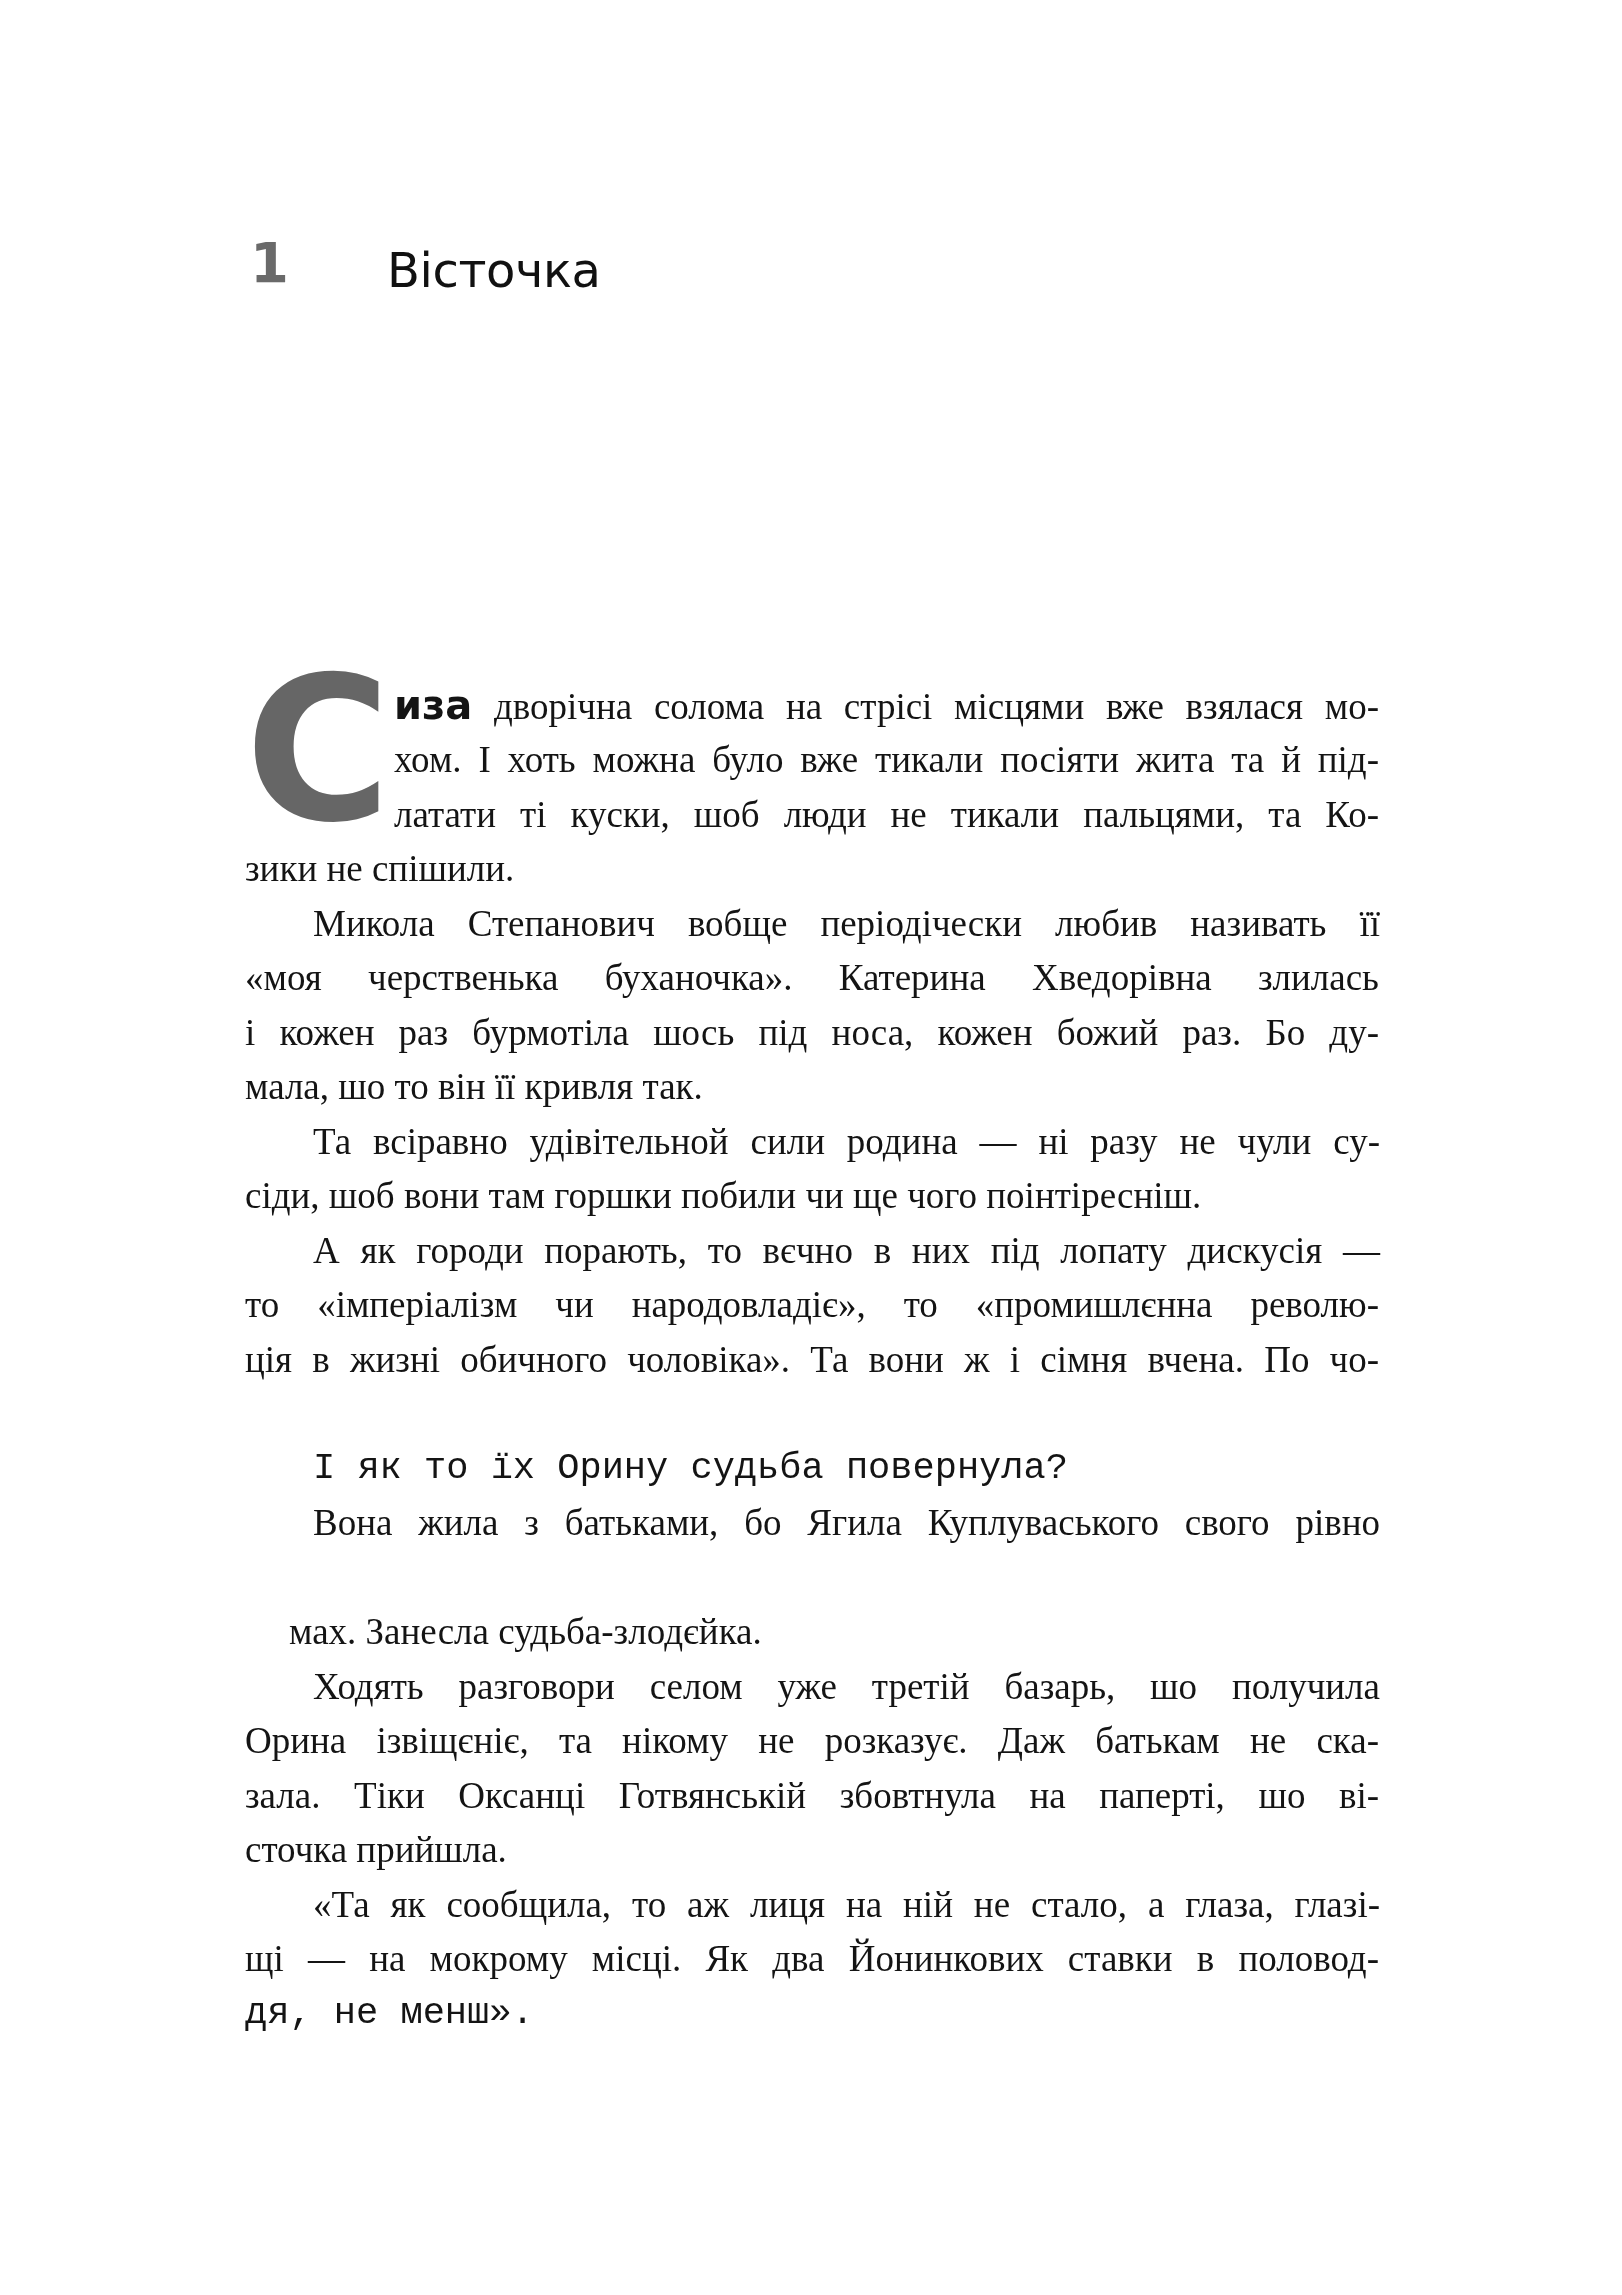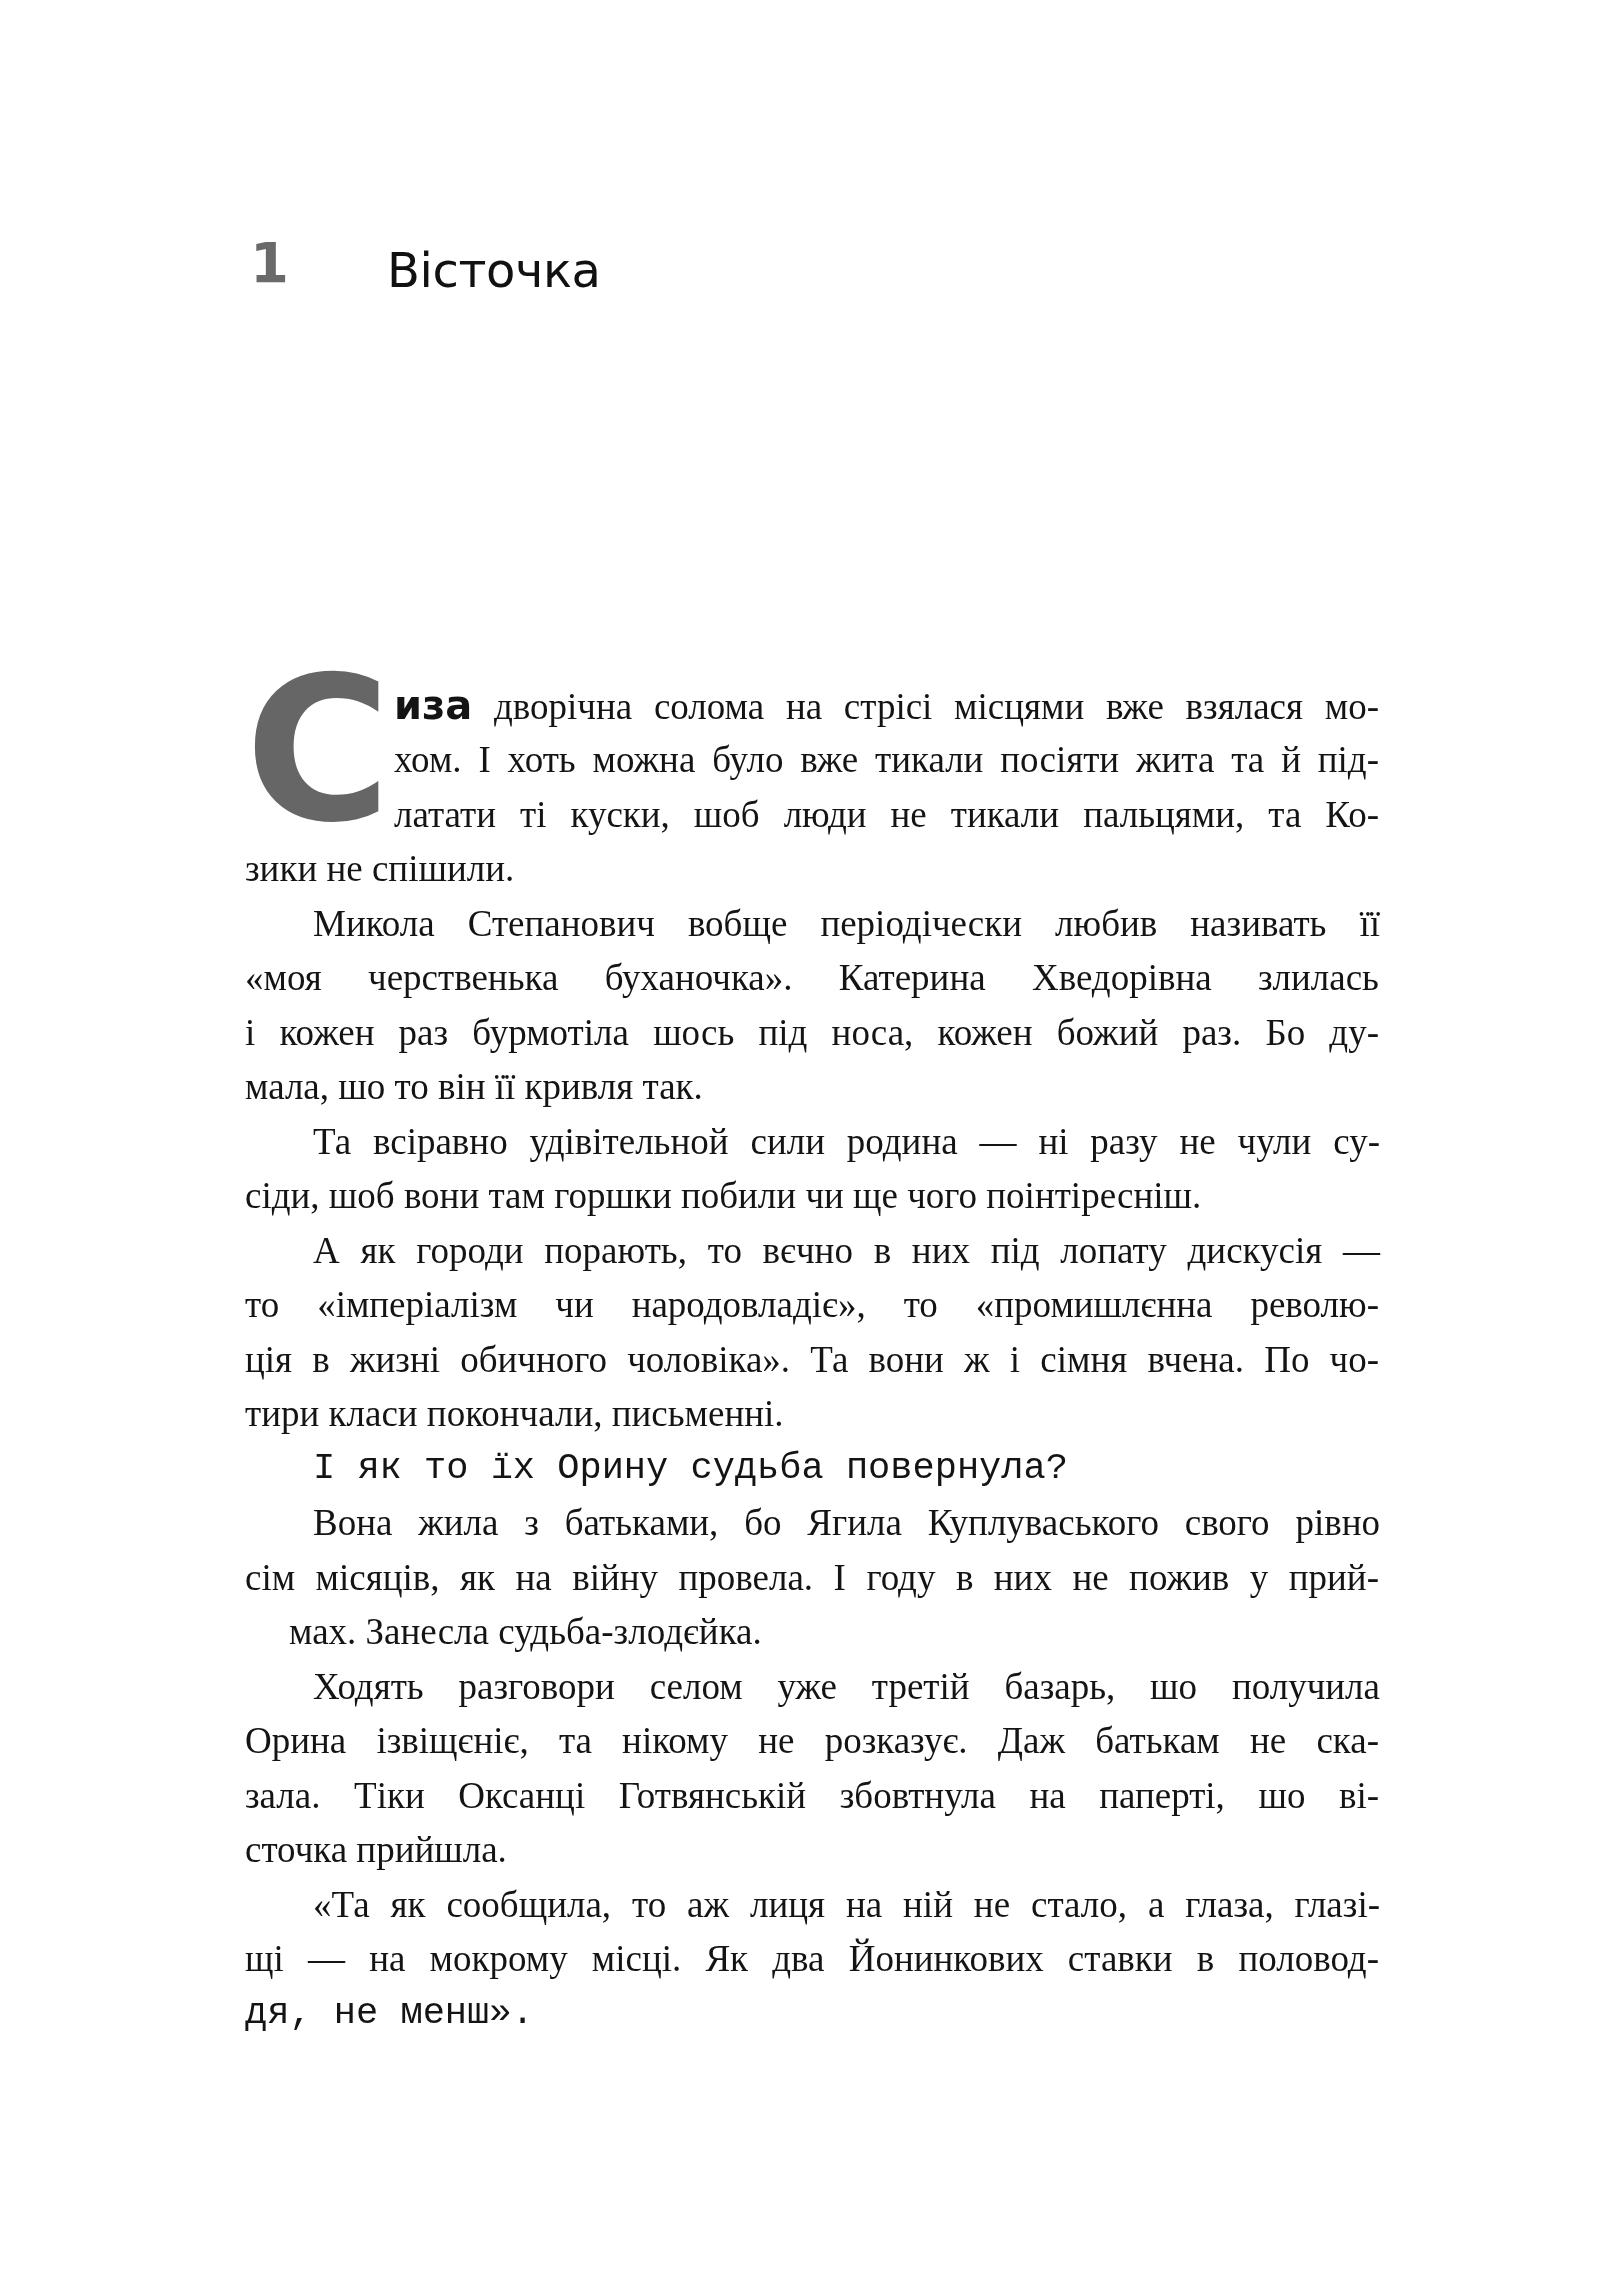--- a/index.html
+++ b/index.html
@@ -88,26 +88,24 @@
   <div class="line justify" style="left: 245px; top: 954px; width: 1134px;">«моя черственька буханочка». Катерина Хведорівна злилась</div>
   <div class="line justify" style="left: 245px; top: 1009px; width: 1134px;">і кожен раз бурмотіла шось під носа, кожен божий раз. Бо ду-</div>
   <div class="line" style="left:245px; top:1063px;">мала, шо то він її кривля так.</div>
 
   <div class="line justify" style="left: 313px; top: 1118px; width: 1067px;">Та всіравно удівітельной сили родина — ні разу не чули су-</div>
   <div class="line" style="left:245px; top:1172px;">сіди, шоб вони там горшки побили чи ще чого поінтіресніш.</div>
 
   <div class="line justify" style="left: 313px; top: 1227px; width: 1067px;">А як городи порають, то вєчно в них під лопату дискусія —</div>
   <div class="line justify" style="left: 245px; top: 1281px; width: 1134px;">то «імперіалізм чи народовладіє», то «промишлєнна револю-</div>
   <div class="line justify" style="left: 245px; top: 1336px; width: 1134px;">ція в жизні обичного чоловіка». Та вони ж і сімня вчена. По чо-</div>
-  <div class="line" style="left:245px; top:1390px;">тири класи покончали, письменні.</div>
 
   <div class="line" style="left:313px; top:1445px;font-family:Liberation Mono, monospace;">І як то їх Орину судьба повернула?</div>
 
   <div class="line justify" style="left: 313px; top: 1499px; width: 1067px;">Вона жила з батьками, бо Ягила Куплуваського свого рівно</div>
-  <div class="line justify" style="left: 245px; top: 1554px; width: 1134px;">сім місяців, як на війну провела. І году в них не пожив у прий-</div>
   <div class="line" style="left:245px; top:1608px;margin-left:44px;">мах. Занесла судьба-злодєйка.</div>
 
   <div class="line justify" style="left: 313px; top: 1663px; width: 1067px;">Ходять разговори селом уже третій базарь, шо получила</div>
   <div class="line justify" style="left: 245px; top: 1717px; width: 1134px;">Орина ізвіщєніє, та нікому не розказує. Даж батькам не ска-</div>
   <div class="line justify" style="left: 245px; top: 1772px; width: 1134px;">зала. Тіки Оксанці Готвянській збовтнула на паперті, шо ві-</div>
   <div class="line" style="left:245px; top:1826px;">сточка прийшла.</div>
 
   <div class="line justify" style="left: 313px; top: 1881px; width: 1067px;">«Та як сообщила, то аж лиця на ній не стало, а глаза, глазі-</div>
   <div class="line justify" style="left: 245px; top: 1935px; width: 1134px;">щі — на мокрому місці. Як два Йонинкових ставки в половод-</div>
   <div class="line" style="left:245px; top:1990px;font-family:Liberation Mono, monospace;">дя, не менш».</div>

